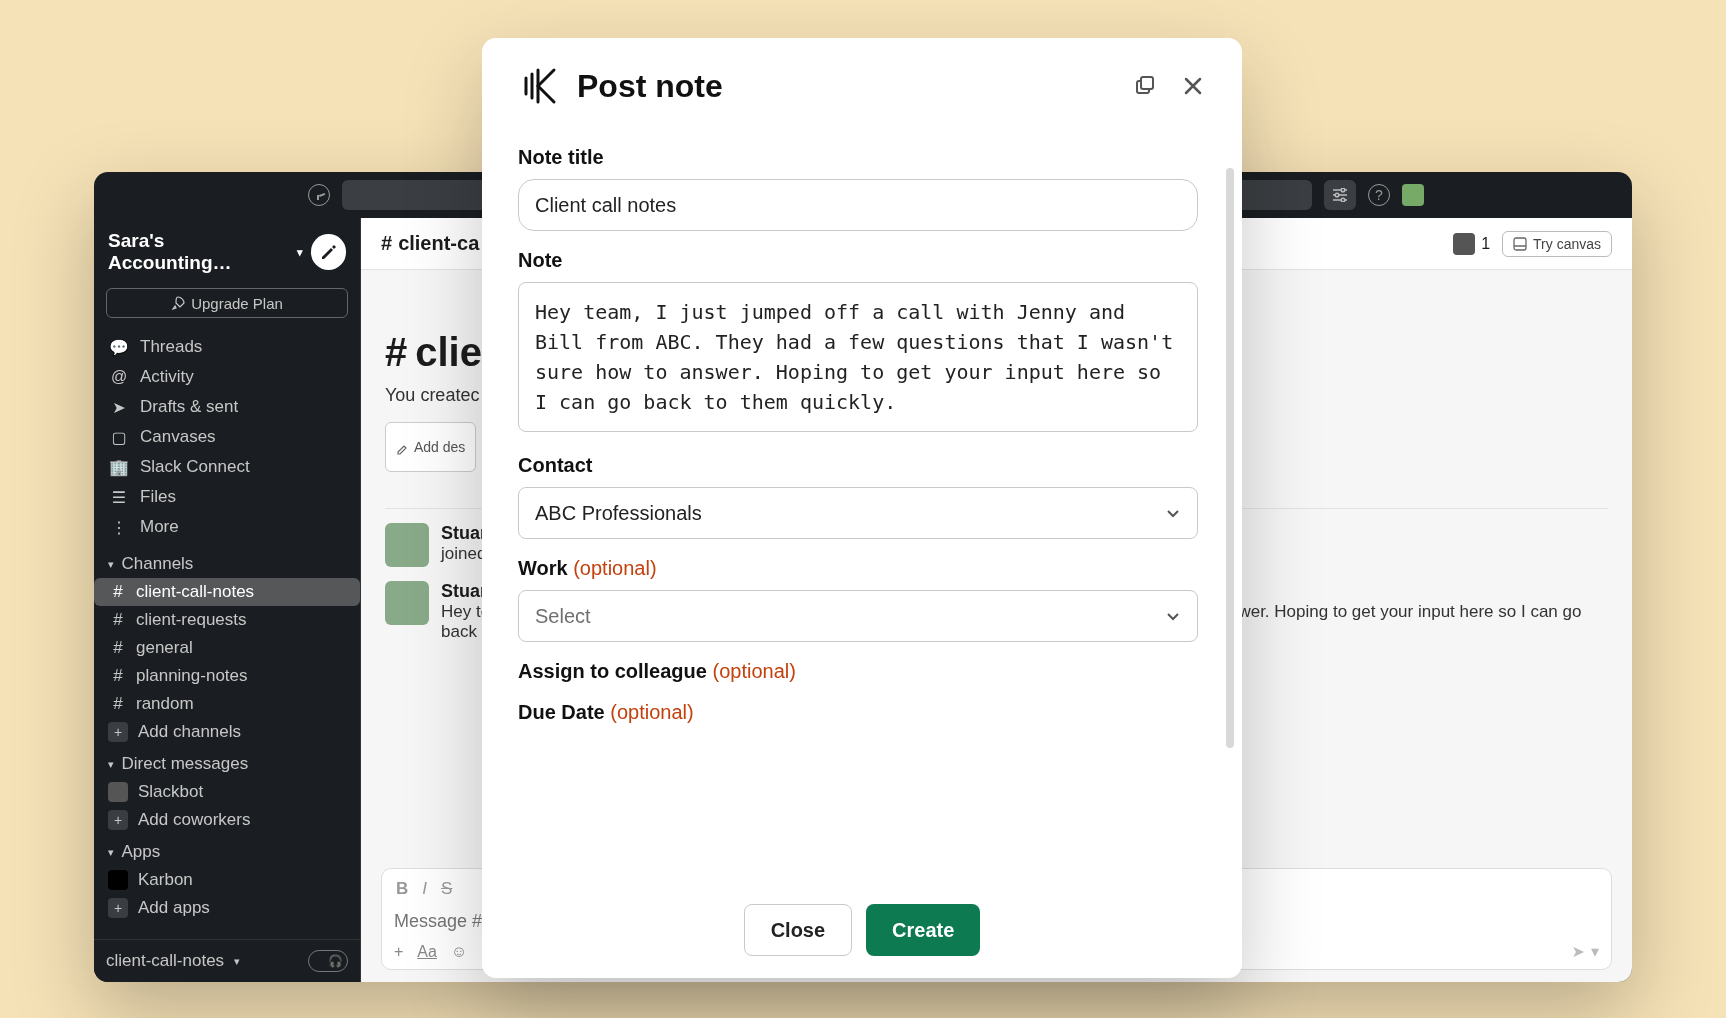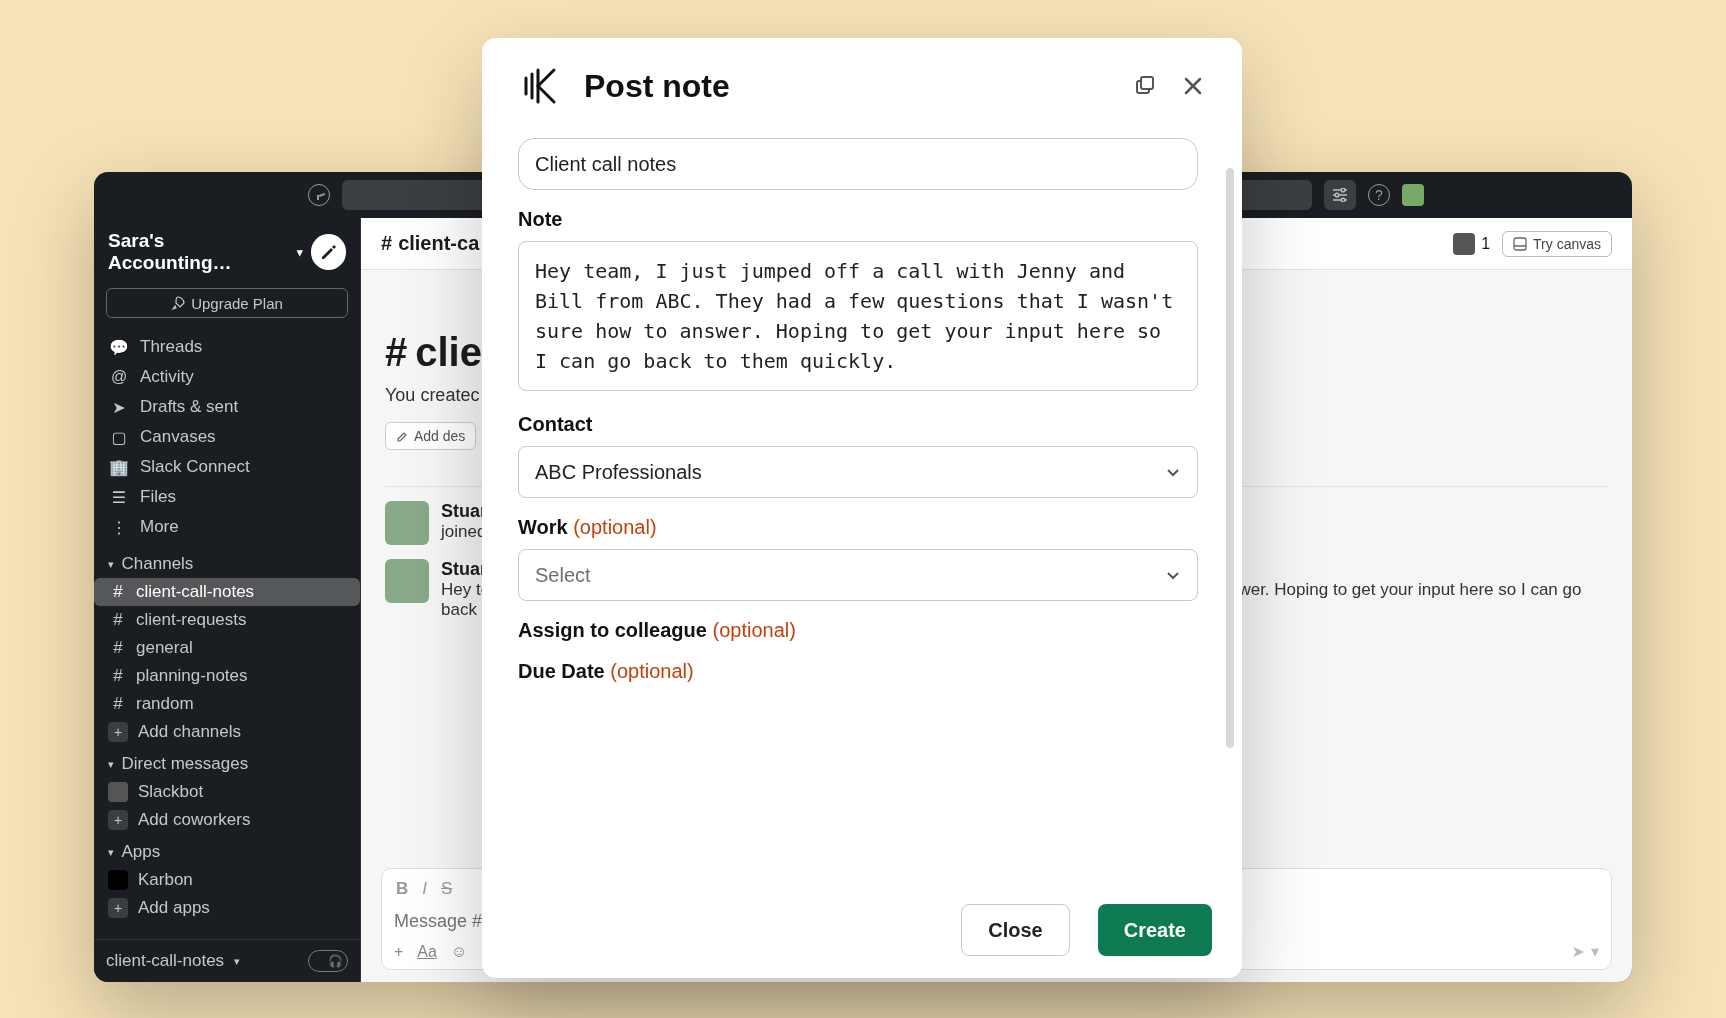--- a/index.html
+++ b/index.html
@@ -123,22 +123,22 @@
   .chan-header-right { margin-left:auto; display:flex; align-items:center; gap:12px; }
   .member-chip { display:flex; align-items:center; gap:6px; }
   .try-canvas {
     border:1px solid #bbb; border-radius:6px; padding:4px 10px; font-size:14px; color:#444;
     display:flex; align-items:center; gap:6px;
   }
   .intro { padding: 60px 24px 12px; }
   .intro-title { font-weight:800; font-size:40px; display:flex; align-items:center; gap:8px;}
   .intro-sub { font-size:18px; color:#333; margin-top:10px; }
   .add-desc {
-    display:inline-flex; align-items:center; gap:6px; border:1px solid #ccc; border-radius:6px;
-    padding:5px 10px; font-size:14px; color:#555; margin-top:16px; background:#fff;
+    display:inline-flex; align-items:flex-end; gap:6px; border:1px solid #ccc; border-radius:6px;
+    padding:16px 10px; font-size:14px; color:#555; margin-top:16px; background:#fff;
   }
   .thread-divider { height:1px; background:#e3e3e3; margin:24px 24px 0; }
   .msg-row { display:flex; gap:12px; padding:14px 24px 0; }
   .msg-row .av { width:44px; height:44px; border-radius:6px; background:#8a8; }
   .msg-name { font-weight:700; font-size:18px; }
   .msg-text { font-size:17px; color:#333; max-width: 1160px; }
 
   .composer-wrap { margin-top:auto; padding: 10px 20px 12px; }
   .composer {
     background:#fff; border:1px solid #ddd; border-radius:10px; padding:8px 12px;
@@ -152,21 +152,21 @@
   .composer-bottom { display:flex; align-items:center; gap:14px; color:#888; padding-top:4px; }
   .send-area { margin-left:auto; display:flex; align-items:center; gap:6px; color:#bbb; }
 
   
   .modal {
     position:absolute; top:38px; left:482px; width:760px; height:940px;
     background:#fff; border-radius:14px; box-shadow:0 30px 80px rgba(0,0,0,0.22);
     display:flex; flex-direction:column; overflow:hidden;
   }
   .modal-header {
-    display:flex; align-items:center; gap:22px; padding:26px 36px 10px;
+    display:flex; align-items:center; gap:15px; padding:26px 36px 10px;
   }
   .karbon-logo {
     width:44px; height:44px; display:flex; align-items:center; justify-content:center;
   }
   .modal-title { font-size:32px; font-weight:800; color:#111; }
   .modal-header-right { margin-left:auto; display:flex; align-items:center; gap:22px; color:#555; }
   .hdr-icon-btn { width:26px; height:26px; display:flex; align-items:center; justify-content:center; cursor:pointer; }
 
   .modal-body {
     padding: 10px 36px 0; overflow-y:auto; flex:1;
@@ -193,21 +193,21 @@
     height: 52px;
     border:1px solid #c9c9c9; border-radius:8px; padding: 0 16px;
     font-size:20px; color:#222; margin-top:10px;
     display:flex; align-items:center; justify-content:space-between;
     cursor:pointer;
   }
   .select .chev { color:#666; }
   .select.placeholder { color:#6f6f6f;text-align:center; }
 
   .modal-footer {
-    border-top:1px solid rgba(0,0,0,0); padding: 22px 30px; display:flex; justify-content:flex-end; gap:28px;
+    border-top:1px solid rgba(0,0,0,0); padding: 22px 30px; display:flex; justify-content:center; gap:14px;
   }
   .btn {
     height:52px; padding:0 26px; border-radius:8px; font-size:20px; font-weight:600;
     display:flex; align-items:center; justify-content:center; cursor:pointer;
   }
   .btn-secondary { background:#fff; border:1px solid #c9c9c9; color:#222; }
   .btn-primary { background:#0e7a52; color:#fff; border:none; }
 
   svg { display:block; }
 </style>
@@ -453,20 +453,21 @@
       </div>
       <div class="hdr-icon-btn">
         <svg width="20" height="20" viewBox="0 0 20 20">
             <path d="M3 3 L17 17 M17 3 L3 17" stroke="#555" stroke-width="2.5" stroke-linecap="round"></path>
           </svg>
       </div>
     </div>
   </div>
 
   <div class="modal-body">
+    <div class="field-label">Note title</div>
     <input class="text-input" value="Client call notes" style="">
 
     <div class="field-label">Note</div>
     <textarea class="textarea" style="">Hey team, I just jumped off a call with Jenny and Bill from ABC. They had a few questions that I wasn't sure how to answer. Hoping to get your input here so I can go back to them quickly.</textarea>
 
     <div class="field-label">Contact</div>
     <div class="select">
       <span>ABC Professionals</span>
       <span class="chev">
         <svg width="16" height="16" viewBox="0 0 16 16">

